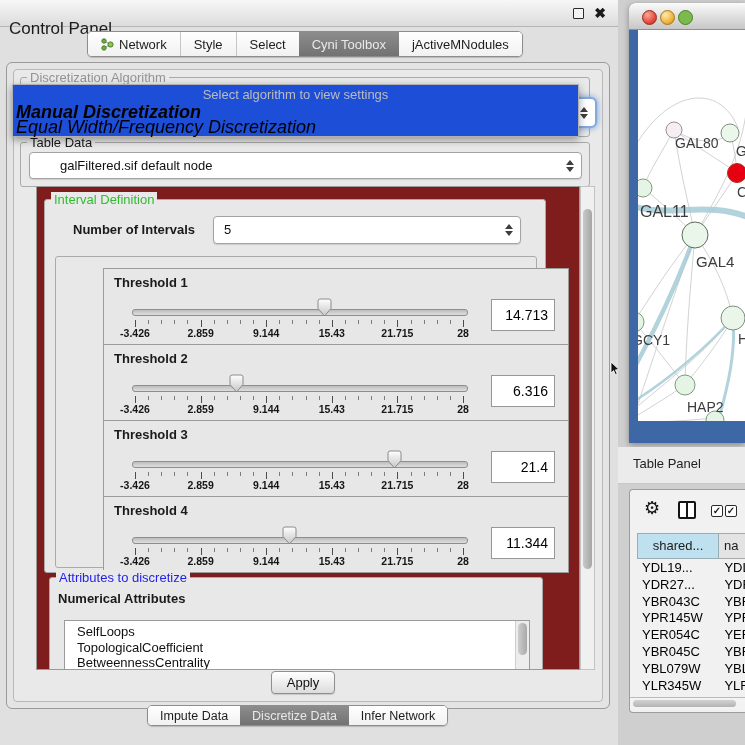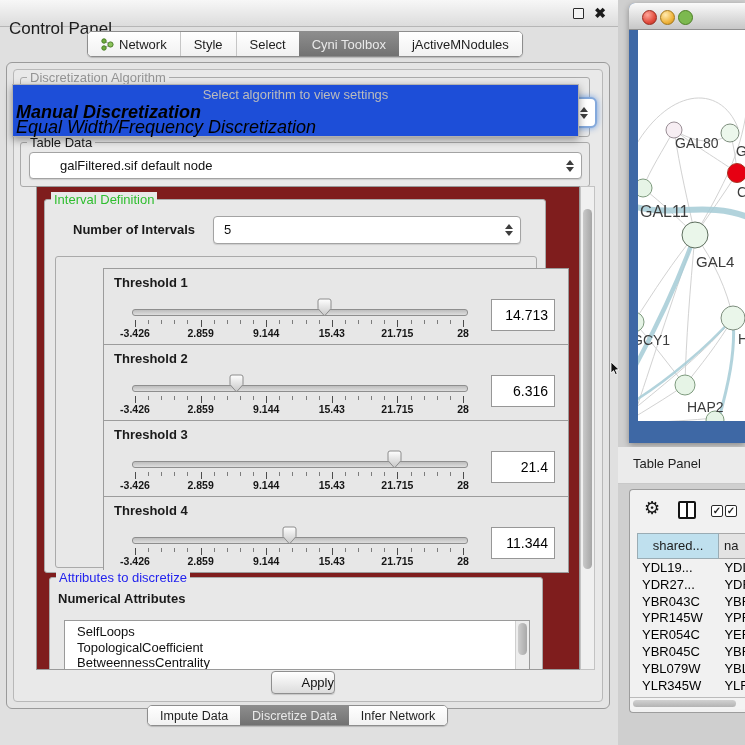--- a/index.html
+++ b/index.html
@@ -81,21 +81,21 @@
   #attr-list .pad{height:3px;}
   #attr-vsb{position:absolute;right:0;top:0;bottom:0;width:13px;background:#ededed;border-left:1px solid #cfcfcf;}
   #attr-vsb .thumb{position:absolute;left:1.5px;top:2px;width:9px;height:32px;border-radius:5px;background:linear-gradient(90deg,#cdcdcd,#a9a9a9);}
 
   
   #main-vsb{position:absolute;left:580px;top:186px;width:13px;height:482px;background:#f0f0f0;border:1px solid #c3c3c3;}
   #main-vsb .thumb{position:absolute;left:1.5px;top:22px;width:9px;height:360px;border-radius:5px;background:linear-gradient(90deg,#c9c9c9,#a6a6a6);}
 
   
   #apply-btn{position:absolute;left:271px;top:671px;width:62px;height:21px;border:1px solid #8f8f8f;border-radius:4px;
-    background:linear-gradient(#ffffff,#dcdcdc);text-align:right;line-height:21px;font-size:13px;color:#111;box-shadow:0 1px 1px rgba(0,0,0,.15);}
+    background:linear-gradient(#ffffff,#dcdcdc);text-align:center;line-height:21px;font-size:13px;color:#111;box-shadow:0 1px 1px rgba(0,0,0,.15);}
 
   
   #right{position:absolute;left:618px;top:0;width:127px;height:745px;background:#cfcfcf;}
   #net-window{position:absolute;left:11px;top:3px;width:116px;height:440px;border-radius:6px 0 0 0;
     background:#3e68a5;box-shadow:0 2px 6px rgba(0,0,0,.35);}
   #net-titlebar{position:absolute;left:0;top:0;width:116px;height:26px;border-radius:6px 0 0 0;
     background:linear-gradient(#fafafa,#c7c7c7);border-bottom:1px solid #8f8f8f;}
   .tl{position:absolute;top:6.5px;width:13px;height:13px;border-radius:50%;}
   #tl-red{left:13px;background:radial-gradient(circle at 35% 30%, #ffa79b, #e14a3c 62%, #ad3125);border:1px solid #98291e;}
   #tl-yellow{left:31px;background:radial-gradient(circle at 35% 30%, #ffeab0, #eeb23a 62%, #c3891c);border:1px solid #a3771a;}

